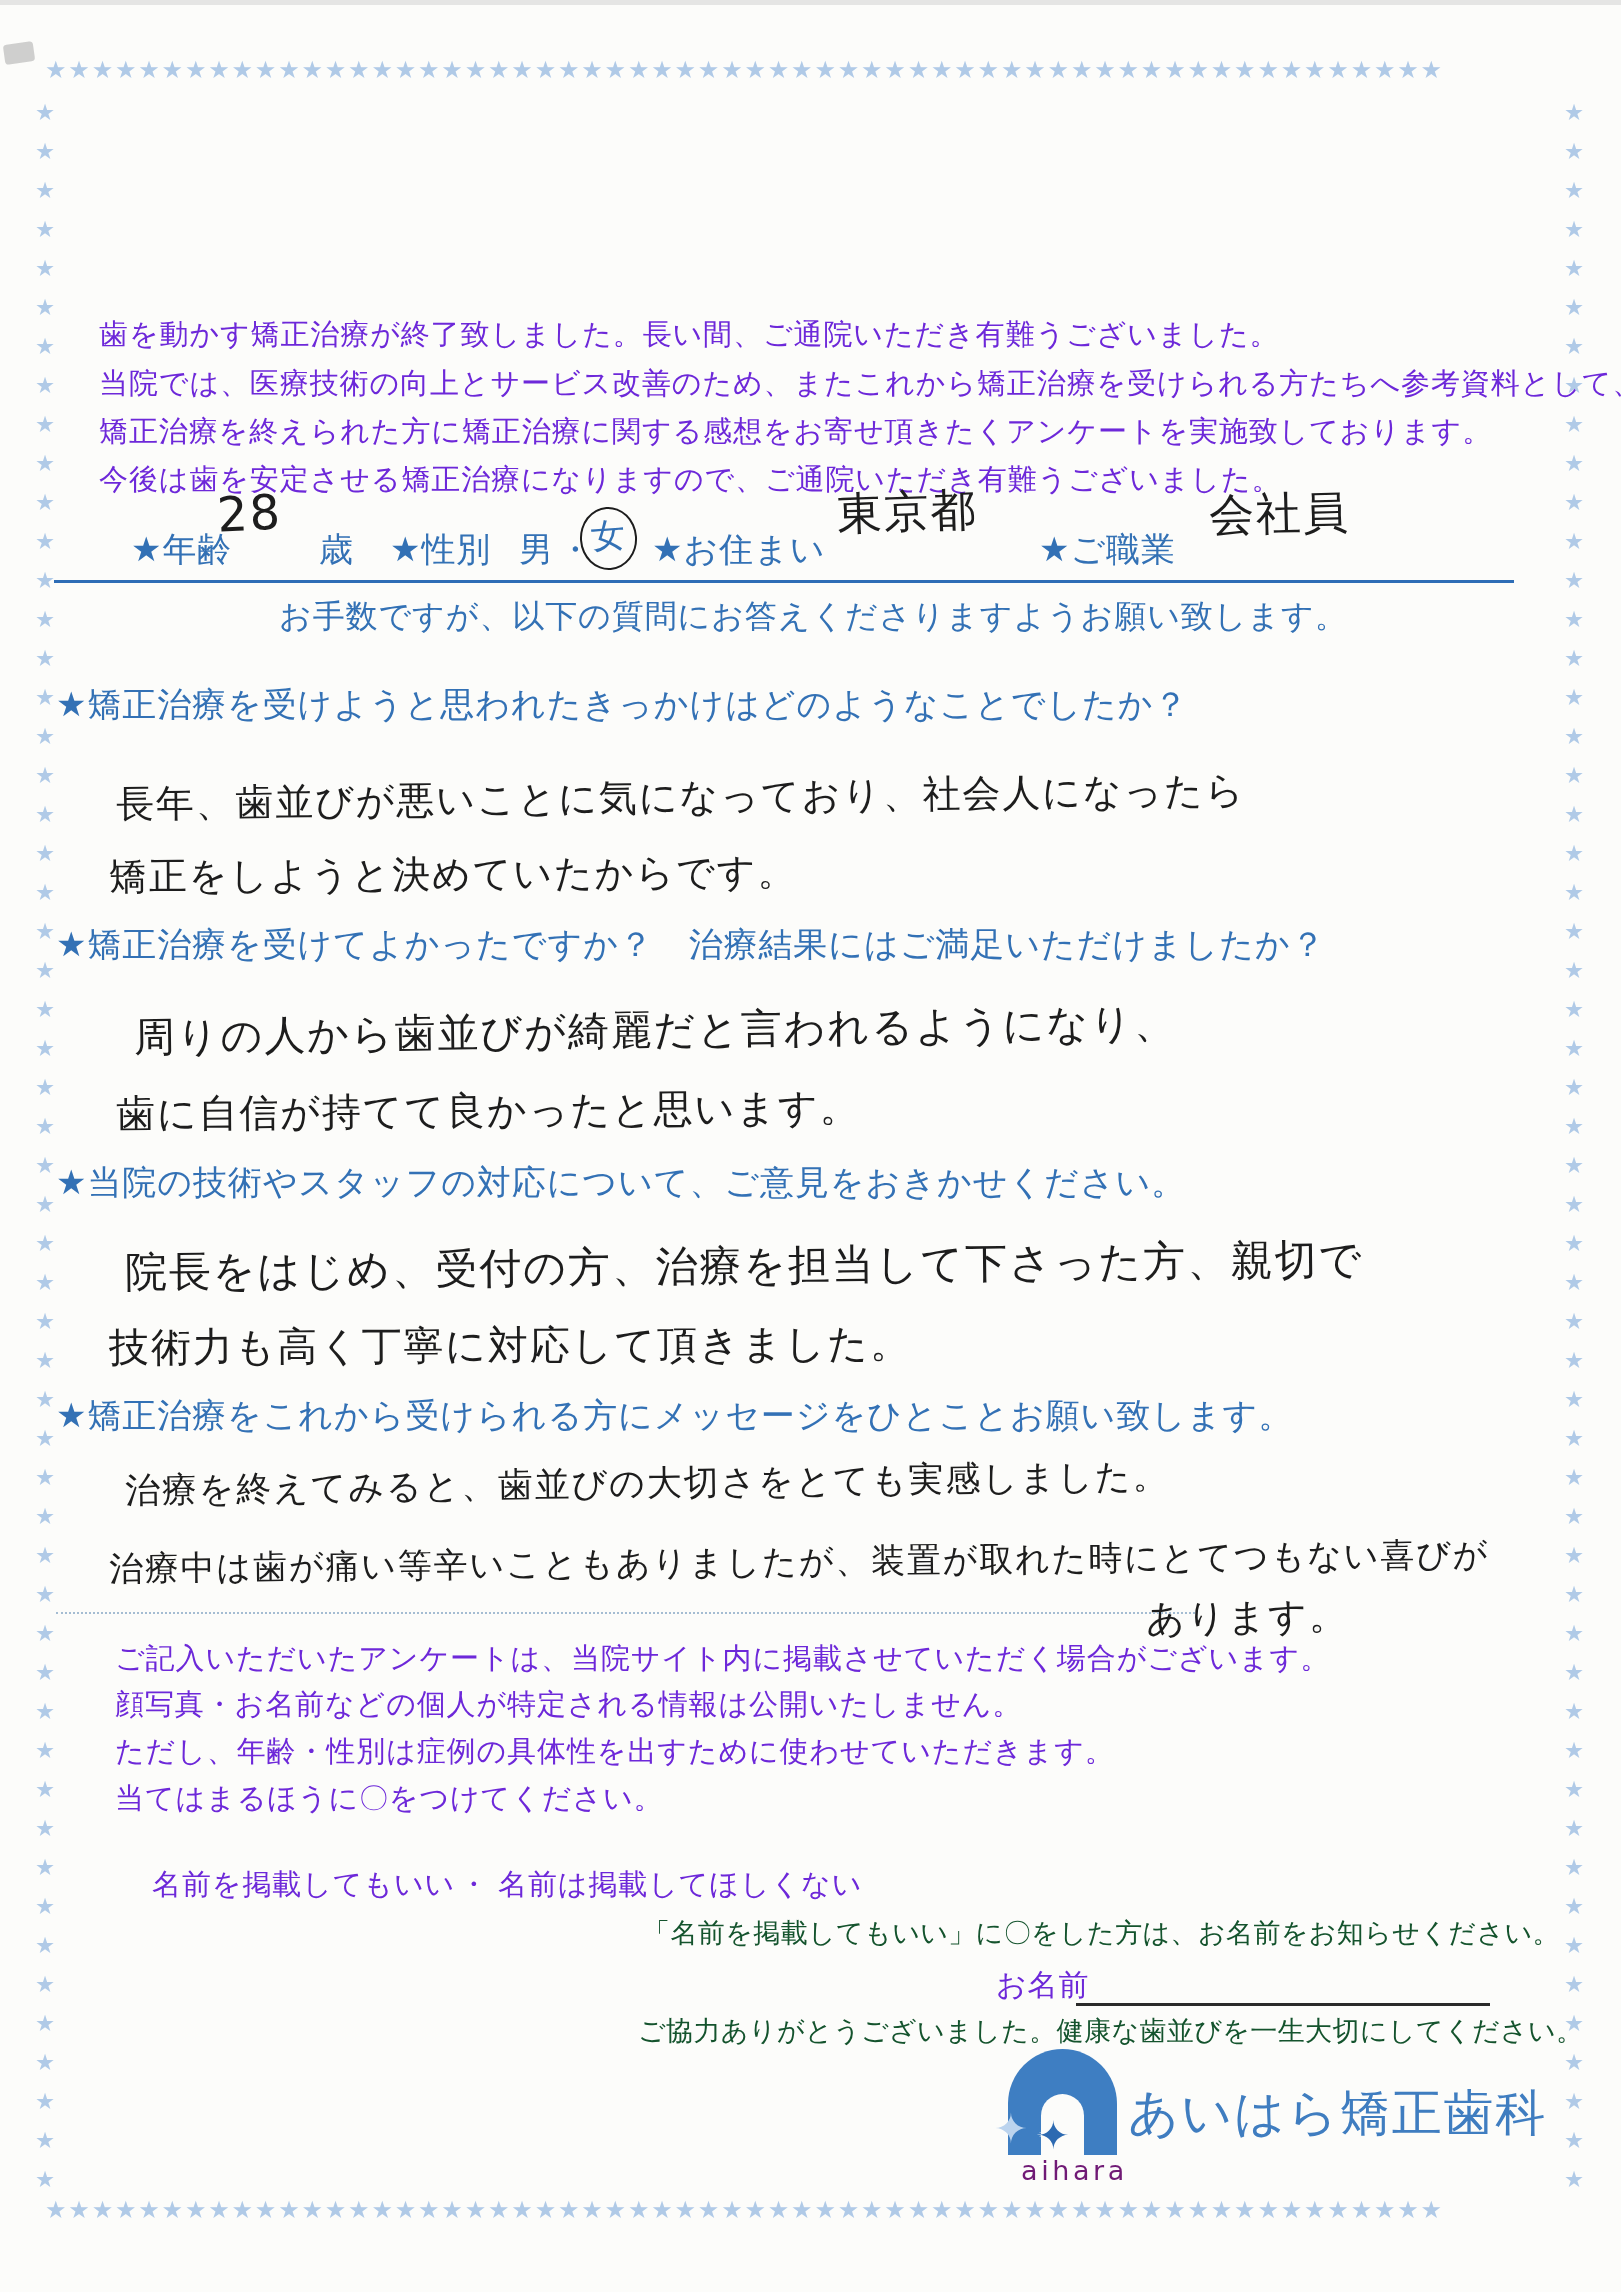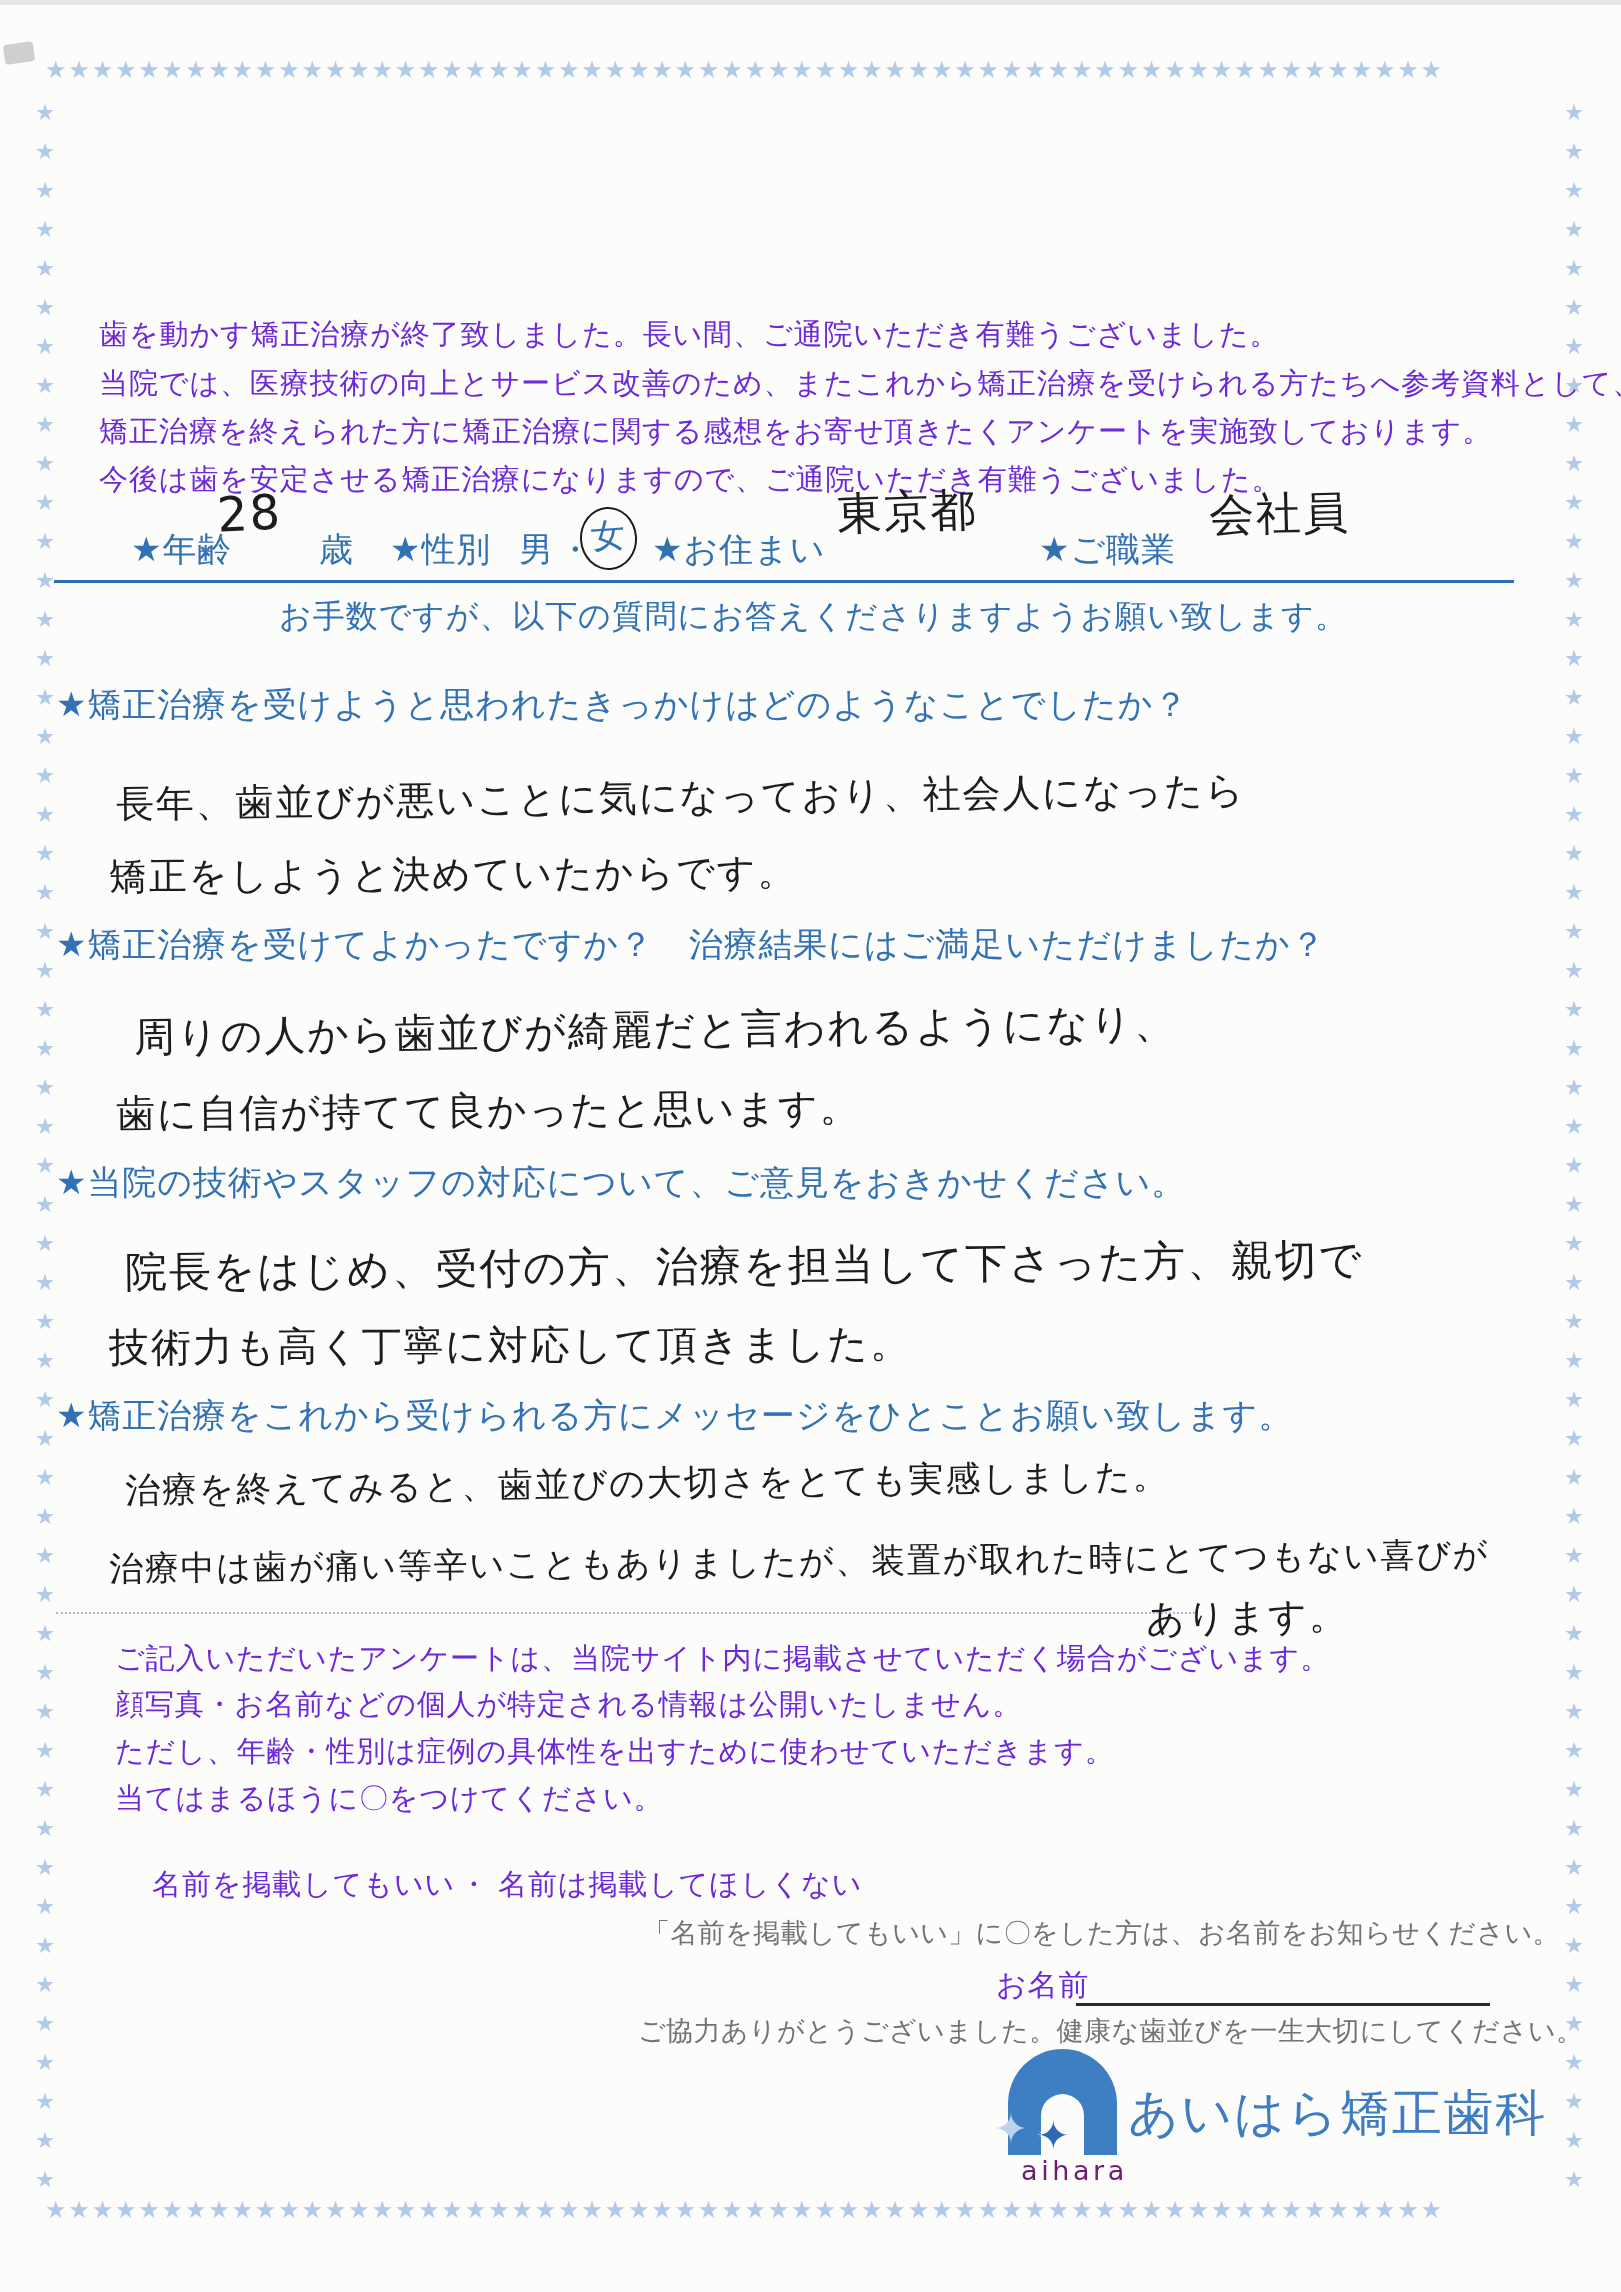--- a/index.html
+++ b/index.html
@@ -26,21 +26,21 @@
   .hand{color:#1d1d1d;letter-spacing:1.8px;}
   .underline-blue{position:absolute;height:2.7px;background:#2e6db6;}
   .dotted-sep{position:absolute;border-top:2.7px dotted #a4bcd2;}
   .name-line{position:absolute;height:2.7px;background:#2a2a2a;}
 
   .gender-circle{
     display:inline-block;border:2.7px solid #1d1d1d;border-radius:50%;
     padding:3.6px 9px 9px 9px;transform:rotate(-4deg);
   }
 
-  .small-txt{font-size:27px;color:#737373;letter-spacing:0.4px;}
+  .small-txt{font-size:27px;color:#14532d;letter-spacing:0.4px;}
 
   
   .logo-arch{position:absolute;left:1008px;top:2049px;width:109px;height:106px;background:#3e7ec2;border-radius:55px 55px 0 0;}
   .logo-arch-inner{position:absolute;left:33px;top:45px;width:43px;height:61px;background:#fcfcfa;border-radius:21.5px 21.5px 0 0;}
   .sparkle1{position:absolute;left:-14.3px;top:56px;font-size:41px;color:#bcd4ee;}
   .sparkle2{position:absolute;left:29px;top:64px;font-size:39px;color:#2d6ab1;
     text-shadow:-1.8px 0 0 #fcfcfa,1.8px 0 0 #fcfcfa,0 -1.8px 0 #fcfcfa,0 1.8px 0 #fcfcfa;}
   .logo-word{color:#701a75;font-size:27px;letter-spacing:3.6px;}
   .clinic-name{color:#3f7dc0;font-size:50px;letter-spacing:1.8px;}
 </style>

